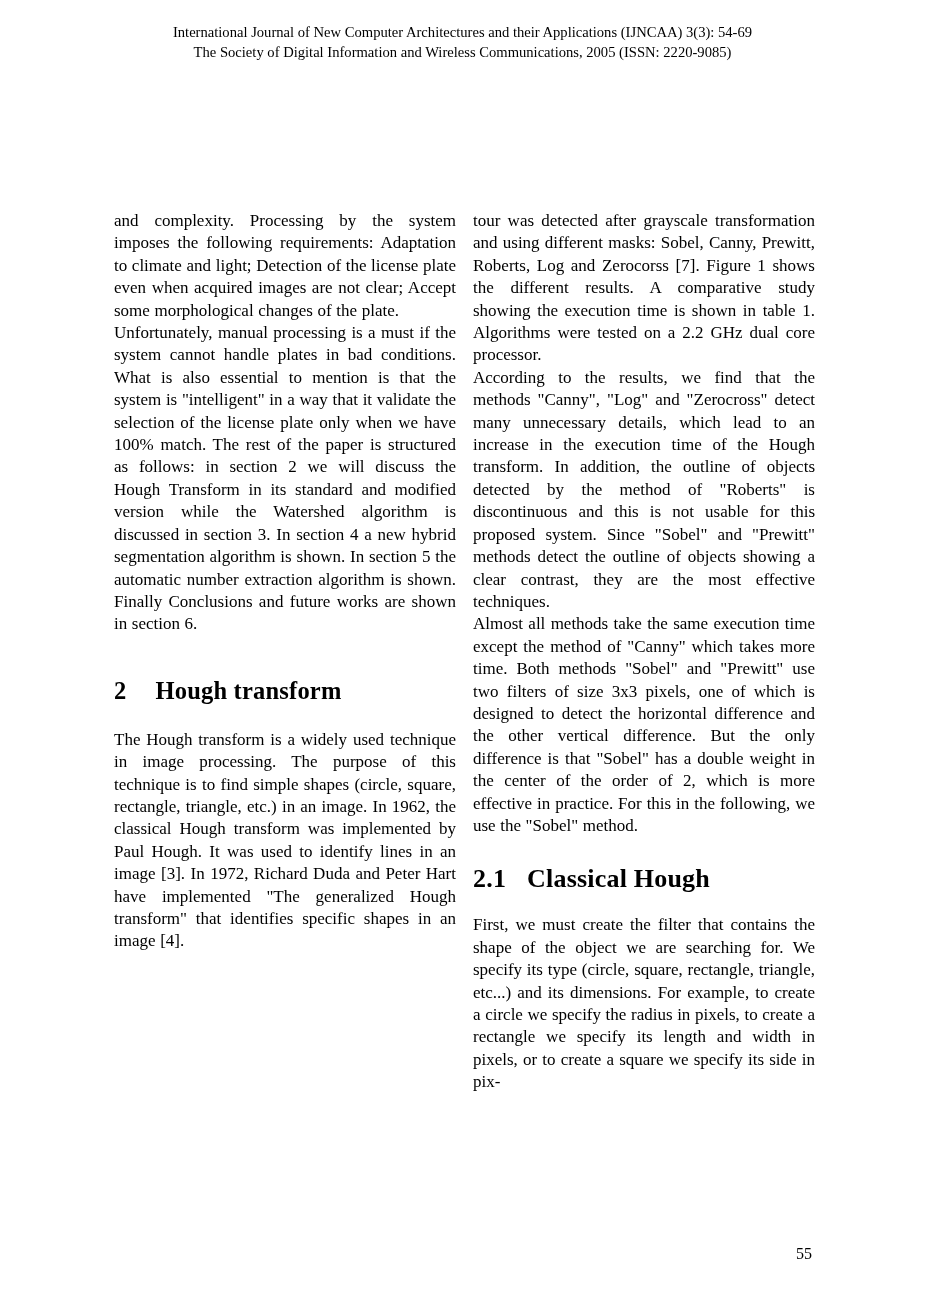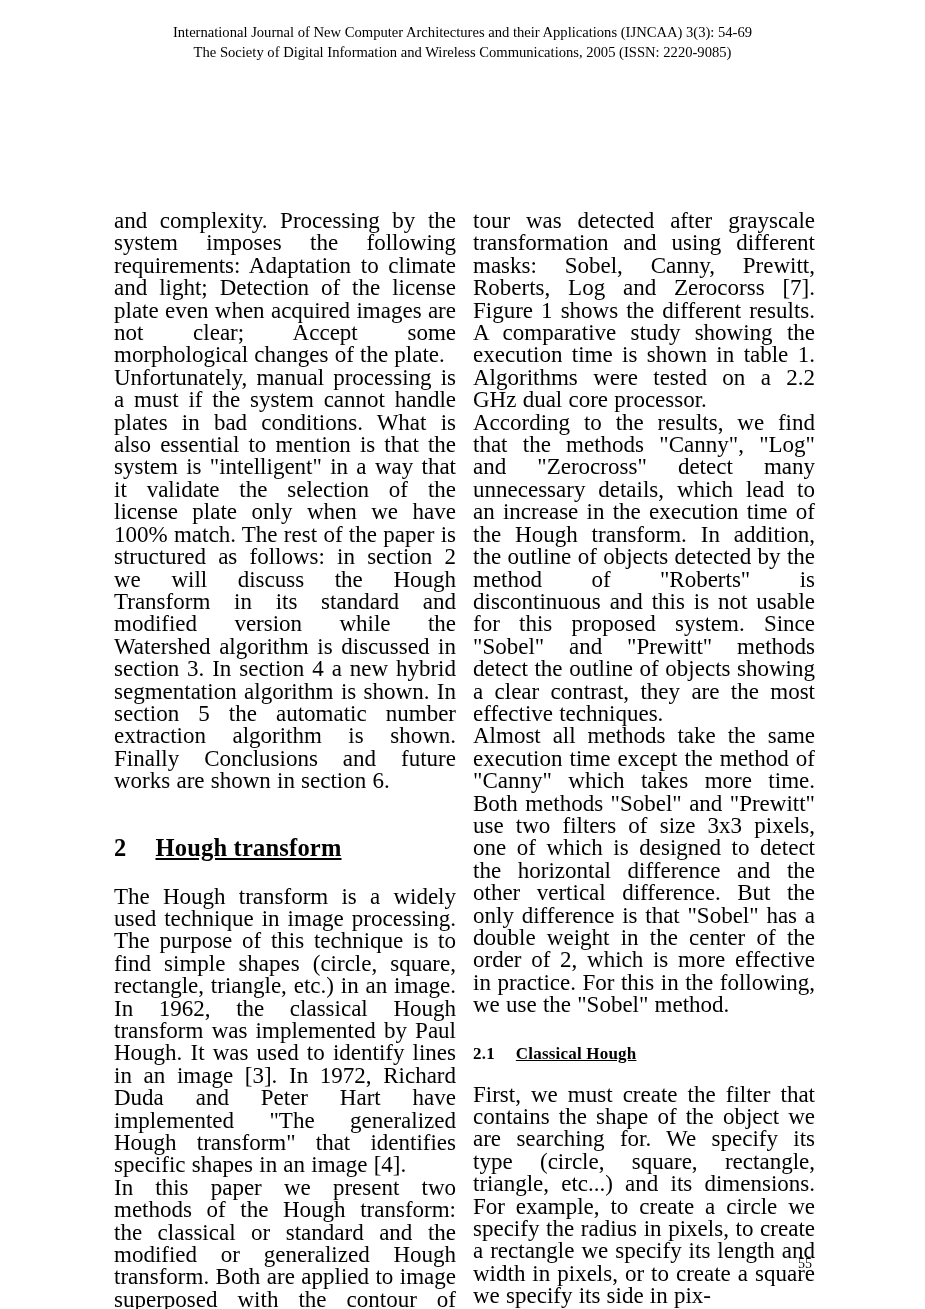--- a/index.html
+++ b/index.html
@@ -33,52 +33,50 @@
     width: 701px;
     display: flex;
     gap: 17px;
   }
   .column {
     width: 342px;
   }
   .para {
     margin: 0;
     text-align: justify;
-    font-size: 23px;
+    font-size: 17px;
     line-height: 22.4px;
     word-spacing: 0.02em;
     font-family: Liberation Serif, serif;
   }
   .section-heading {
     margin: 41px 0 24px 0;
     font-size: 24.5px;
     font-weight: bold;
     letter-spacing: 0.2px;
-    text-decoration: underline;
   }
   .section-heading .heading-num {
     display: inline-block;
     margin-right: 29px;
   }
   .subsection-heading {
     margin: 27px 0 20px 0;
-    font-size: 17px;
+    font-size: 26px;
     font-weight: bold;
     letter-spacing: 0.2px;
-    text-decoration: underline;
   }
   .subsection-heading .heading-num {
     display: inline-block;
     margin-right: 21px;
   }
   .page-number {
     position: absolute;
     right: 113px;
-    bottom: 45px;
-    font-size: 14px;
+    bottom: 54px;
+    font-size: 16px;
   }
 </style>
 </head>
 <body>
 
 <div class="page">
 
   <div class="header">
     <div>International Journal of New Computer Architectures and their Applications (IJNCAA) 3(3): 54-69</div>
     <div>The Society of Digital Information and Wireless Communications, 2005 (ISSN: 2220-9085)</div>
@@ -86,21 +84,20 @@
 
   <div class="columns">
 
     <div class="column">
       <p class="para">and complexity. Processing by the system imposes the following requirements: Adaptation to climate and light; Detection of the license plate even when acquired images are not clear; Accept some morphological changes of the plate.</p>
       <p class="para">Unfortunately, manual processing is a must if the system cannot handle plates in bad conditions. What is also essential to mention is that the system is "intelligent" in a way that it validate the selection of the license plate only when we have 100% match. The rest of the paper is structured as follows: in section 2 we will discuss the Hough Transform in its standard and modified version while the Watershed algorithm is discussed in section 3. In section 4 a new hybrid segmentation algorithm is shown. In section 5 the automatic number extraction algorithm is shown. Finally Conclusions and future works are shown in section 6.</p>
       <div class="section-heading">
         <span class="heading-num">2</span><span>Hough transform</span>
       </div>
       <p class="para">The Hough transform is a widely used technique in image processing. The purpose of this technique is to find simple shapes (circle, square, rectangle, triangle, etc.) in an image. In 1962, the classical Hough transform was implemented by Paul Hough. It was used to identify lines in an image [3]. In 1972, Richard Duda and Peter Hart have implemented "The generalized Hough transform" that identifies specific shapes in an image [4].</p>
-      <p class="para">In this paper we present two methods of the Hough transform: the classical or standard and the modified or generalized Hough transform. Both are applied to image superposed with the contour of objects. Con-</p>
     </div>
 
     <div class="column">
       <p class="para">tour was detected after grayscale transformation and using different masks: Sobel, Canny, Prewitt, Roberts, Log and Zerocorss [7]. Figure 1 shows the different results. A comparative study showing the execution time is shown in table 1. Algorithms were tested on a 2.2 GHz dual core processor.</p>
       <p class="para">According to the results, we find that the methods "Canny", "Log" and "Zerocross" detect many unnecessary details, which lead to an increase in the execution time of the Hough transform. In addition, the outline of objects detected by the method of "Roberts" is discontinuous and this is not usable for this proposed system. Since "Sobel" and "Prewitt" methods detect the outline of objects showing a clear contrast, they are the most effective techniques.</p>
       <p class="para">Almost all methods take the same execution time except the method of "Canny" which takes more time. Both methods "Sobel" and "Prewitt" use two filters of size 3x3 pixels, one of which is designed to detect the horizontal difference and the other vertical difference. But the only difference is that "Sobel" has a double weight in the center of the order of 2, which is more effective in practice. For this in the following, we use the "Sobel" method.</p>
       <div class="subsection-heading">
         <span class="heading-num">2.1</span><span>Classical Hough</span>
       </div>
       <p class="para">First, we must create the filter that contains the shape of the object we are searching for. We specify its type (circle, square, rectangle, triangle, etc...) and its dimensions. For example, to create a circle we specify the radius in pixels, to create a rectangle we specify its length and width in pixels, or to create a square we specify its side in pix-</p>

